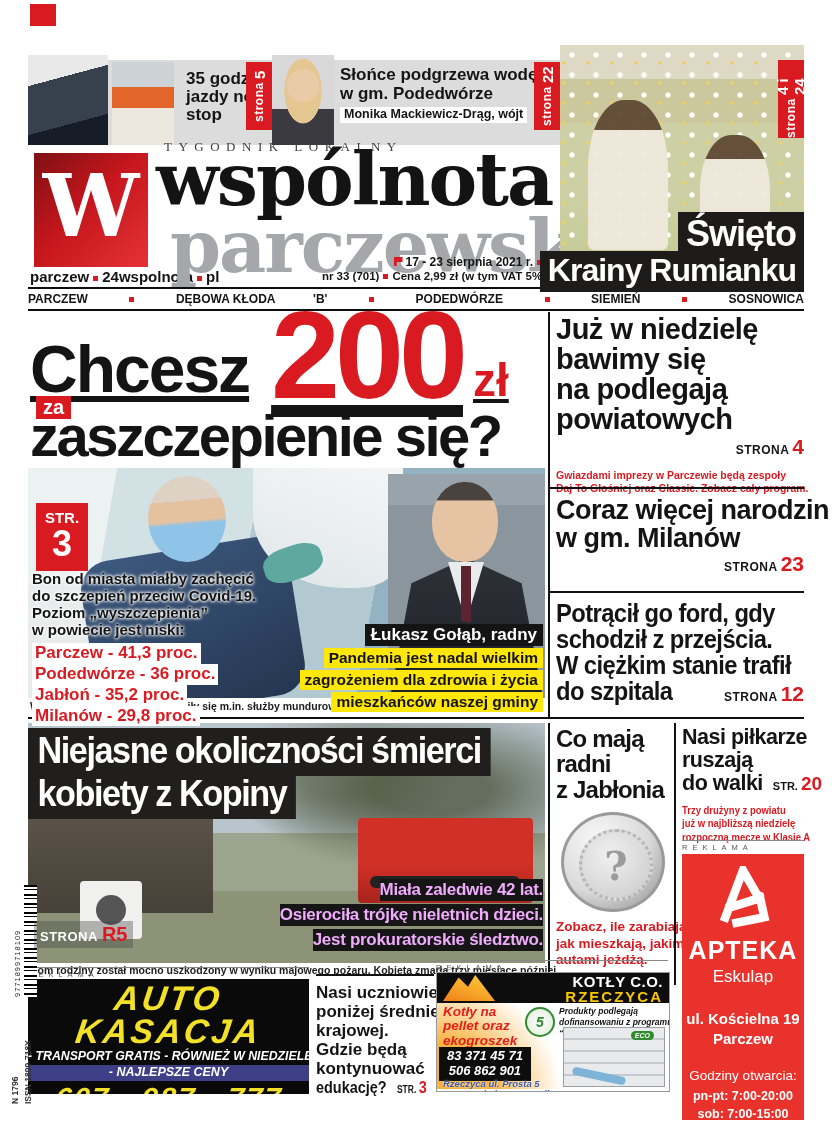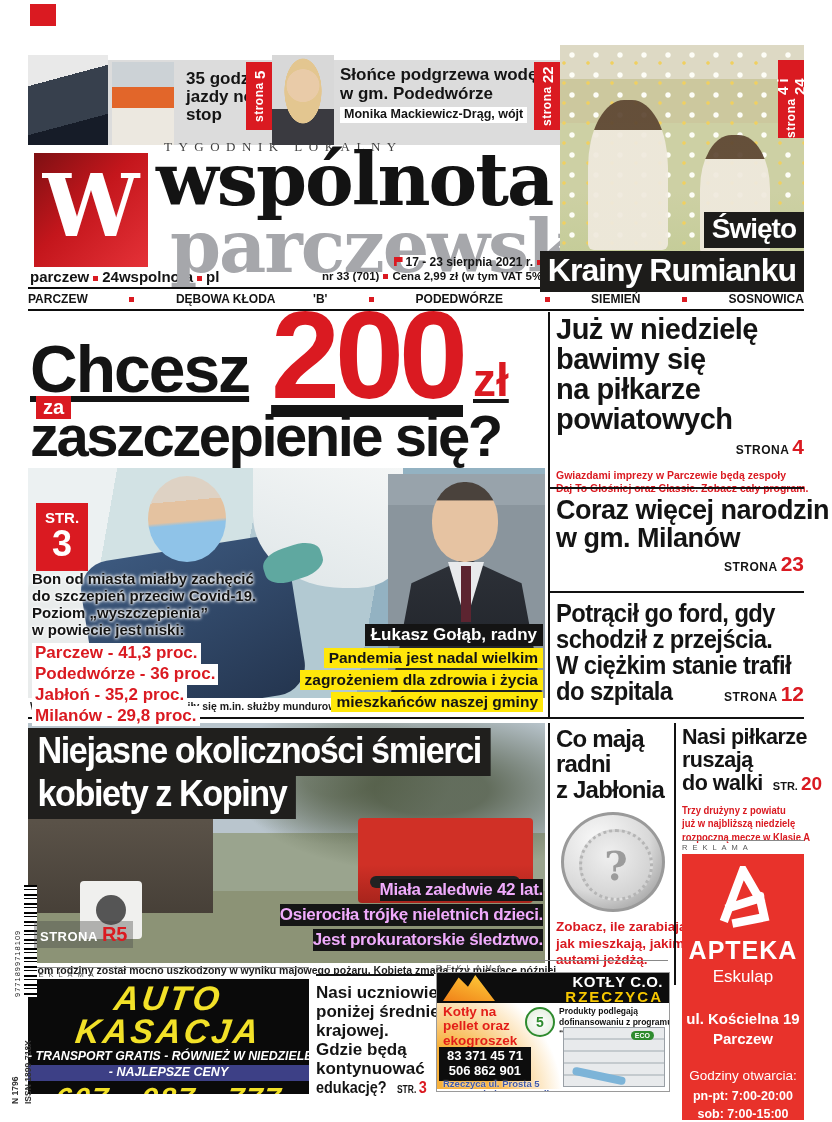--- a/index.html
+++ b/index.html
@@ -31,21 +31,21 @@
      radial-gradient(circle at 12px 10px,#fdfdf6 2.2px,rgba(0,0,0,0) 3.2px),
      radial-gradient(circle at 4px 18px,#f0d060 1.3px,rgba(0,0,0,0) 2.2px),
      linear-gradient(180deg,#ddd9c4 0 14%,#ccc89e 14% 32%,#cdd0a4 32% 60%,#c0ca92 100%);
      background-size:24px 20px,24px 20px,100% 100%;}
   .girl{position:absolute;border-radius:45% 45% 6px 6px;background:linear-gradient(180deg,#5d4632 0 20%,#efe9dd 20%);opacity:.93;}
   #girl1{left:28px;top:55px;width:80px;height:150px;}
   #girl2{left:140px;top:90px;width:70px;height:120px;}
   #tab424{left:778px;top:60px;width:26px;height:78px;}
   .blackband{position:absolute;right:28px;background:#1d1c1a;color:#fff;font-weight:bold;
      padding:1px 8px 3px;white-space:nowrap;z-index:4;letter-spacing:-1px;}
-  #band1{top:212px;font-size:28px;}
+  #band1{top:212px;font-size:36px;}
   #band2{top:251px;font-size:32px;}
   
   #tagline{left:164px;top:139px;font-family:"Liberation Serif",serif;font-size:13px;letter-spacing:6.5px;color:#3f3f3f;}
   #title1{left:156px;top:143px;font-family:"DejaVu Serif",serif;font-weight:bold;font-size:73px;line-height:1;color:#131313;letter-spacing:-2px;z-index:1;}
   #title2{left:170px;top:210px;font-family:"DejaVu Serif",serif;font-weight:bold;font-size:73px;line-height:1;color:#a6a7ab;letter-spacing:-2px;z-index:1;}
   #wlogo{left:34px;top:153px;width:114px;height:114px;background:linear-gradient(135deg,#7e1013,#c4161c 45%,#e53238);
      display:flex;align-items:center;justify-content:center;z-index:2;}
   #wlogo span{font-family:"DejaVu Serif",serif;font-weight:bold;font-size:86px;color:#fff;line-height:1;margin-top:-8px;}
   #website{left:30px;top:268px;font-size:15px;font-weight:bold;}
   #issue-info{left:300px;top:255px;width:246px;text-align:right;font-weight:bold;z-index:2;}
@@ -164,21 +164,21 @@
   #students .pw{font-size:10px;font-weight:bold;margin-left:12px;}
   #students .pn{font-size:17px;font-weight:bold;color:#da1a21;margin-left:3px;}
   
   #kotly{left:436px;top:972px;width:232px;height:118px;border:1px solid #9a9a9a;background:#fff;overflow:hidden;}
   #kotly-head{height:30px;background:#0d0d0d;position:relative;}
   #flame{position:absolute;left:6px;top:2px;width:52px;height:26px;background:linear-gradient(200deg,#ffd23c,#f08018);
      clip-path:polygon(0 100%,30% 10%,48% 45%,62% 0,100% 100%);}
   #kotly-brand{position:absolute;right:6px;top:1px;text-align:right;line-height:1;}
   #kotly-b1{color:#fff;font-weight:bold;font-size:15px;letter-spacing:.5px;}
   #kotly-b2{color:#f7c700;font-weight:bold;font-size:15px;letter-spacing:2px;}
-  #kotly-body{position:relative;height:86px;background:radial-gradient(circle at 0% 115%,#f7b13c 0 22%,rgba(247,177,60,0) 50%),#fff;}
+  #kotly-body{position:relative;height:86px;background:radial-gradient(circle at 0% 115%,#f7b13c 0 22%,rgba(247,177,60,0) 50%),#fff;font-style:italic;}
   #kotly-offer{position:absolute;left:6px;top:2px;color:#e31e18;font-weight:bold;font-size:13.5px;line-height:1.06;}
   #kotly-cert{position:absolute;left:88px;top:4px;width:26px;height:26px;border:2px solid #2e8b2e;border-radius:50%;
      color:#2e8b2e;font-weight:bold;font-size:14px;text-align:center;line-height:26px;background:radial-gradient(#fff,#dfead8);}
   #kotly-prog{position:absolute;left:122px;top:3px;font-size:8.5px;font-weight:bold;line-height:1.3;color:#111;}
   #kotly-ph{position:absolute;left:2px;top:44px;background:#0d0d0d;color:#fff;font-weight:bold;font-size:13px;line-height:1.15;
      padding:2px 8px;text-align:center;white-space:nowrap;}
   #kotly-addr{position:absolute;left:6px;top:76px;color:#4059a8;font-weight:bold;font-size:9.5px;line-height:1.05;white-space:nowrap;
      text-shadow:0 0 2px #fff;z-index:3;}
   #boiler{position:absolute;right:4px;top:24px;width:100px;height:58px;background:
      repeating-linear-gradient(180deg,#e8eaec 0 10px,#c4cace 10px 12px),linear-gradient(145deg,#eceef0,#b9bfc4);border:1px solid #9aa0a6;}
@@ -307,21 +307,21 @@
     <span class="ql">Pandemia jest nadal wielkim</span><br>
     <span class="ql">zagrożeniem dla zdrowia i życia</span><br>
     <span class="ql">mieszkańców naszej gminy</span>
   </div>
   <div class="abs" id="cap1">W parczewskim szpitalu szczepiły się m.in. służby mundurowe</div>
 
   <div class="vrule" style="left:548px;top:312px;height:406px;"></div>
   <div class="abs story" id="s1">
     <span class="hl nw">Już w niedzielę</span>
     <span class="hl nw">bawimy się</span>
-    <span class="hl nw">na piłkarze</span>
+    <span class="hl nw">na podlegają</span>
     <span class="hl nw">powiatowych</span>
     <div class="pageref">
       <span class="w">STRONA</span><span class="n">4</span>
     </div>
     <div class="sub">
       <span class="nw">Gwiazdami imprezy w Parczewie będą zespoły</span>
       <span class="nw">Daj To Głośniej oraz Classic. Zobacz cały program.</span>
     </div>
   </div>
   <div class="hrule" style="left:548px;top:487px;width:256px;"></div>

